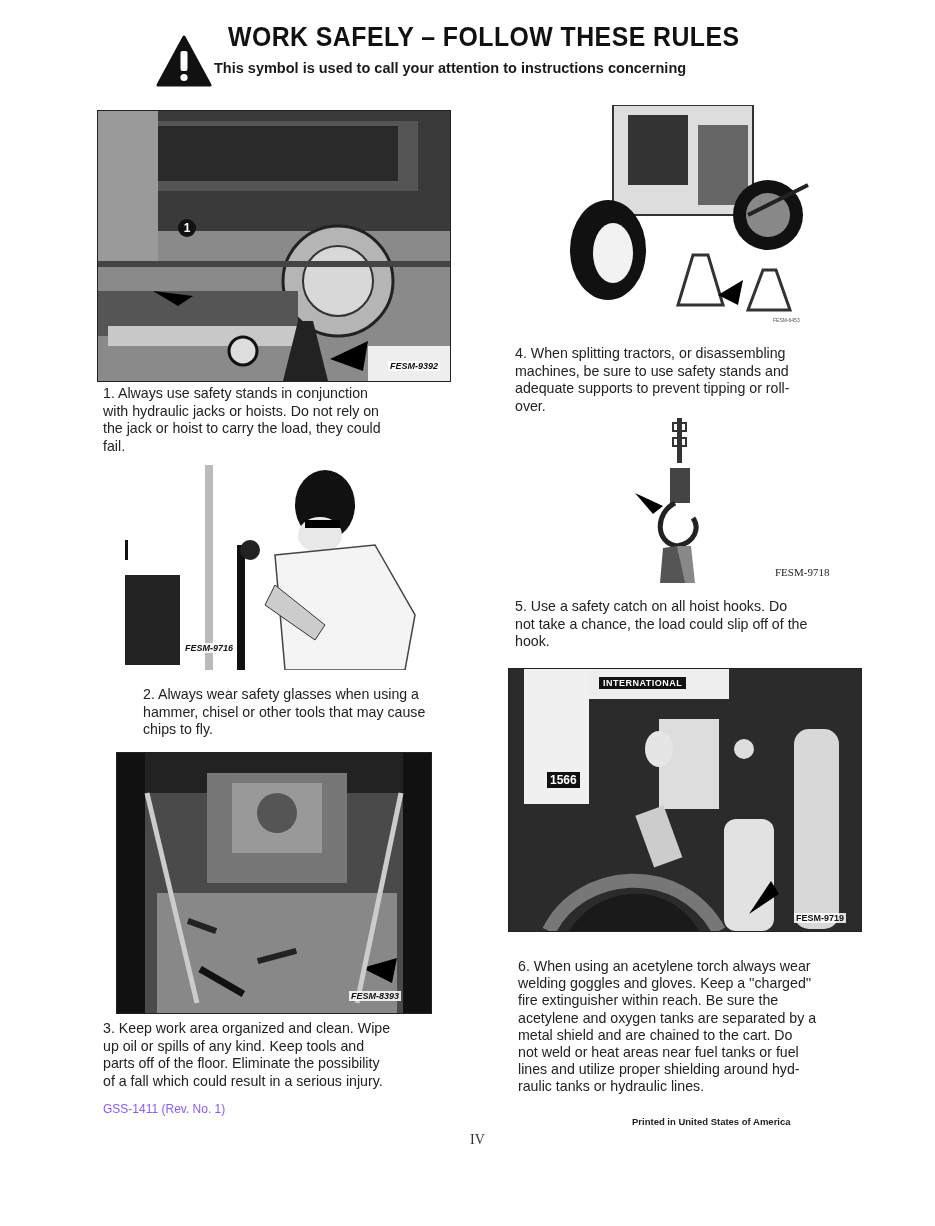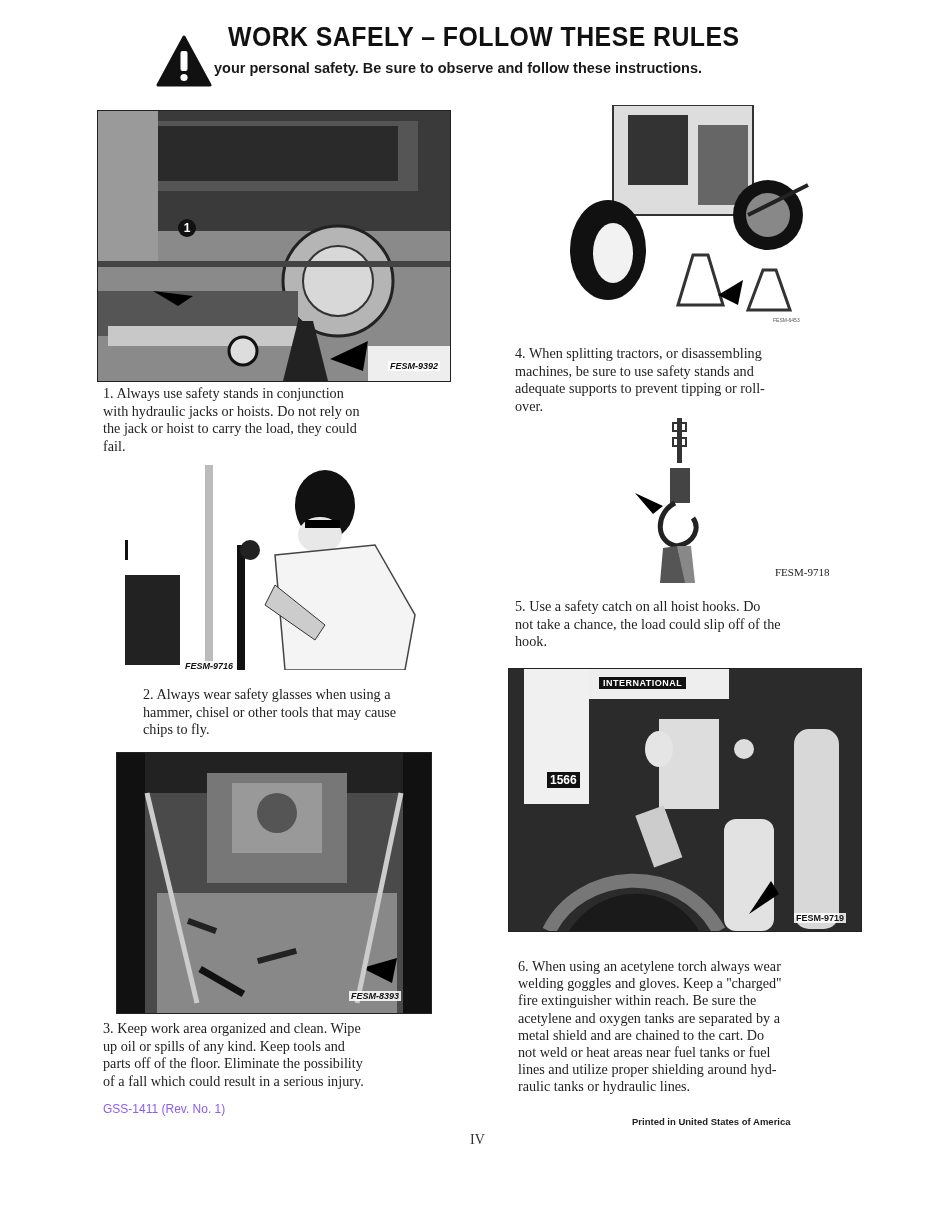--- a/index.html
+++ b/index.html
@@ -5,38 +5,38 @@
   html, body { margin:0; padding:0; background:#fff; }
   body { width:935px; height:1226px; position:relative; overflow:hidden; color:#1a1a1a; font-family:"Liberation Sans", sans-serif; }
   .abs { position:absolute; }
   .header-title { left:228px; top:22px; font-family:"Liberation Sans", sans-serif; font-weight:bold; font-size:27px; letter-spacing:0.5px; transform:scaleX(0.92); transform-origin:left top; color:#111; white-space:nowrap; }
   .header-sub { left:214px; top:60px; font-size:14.5px; font-weight:bold; line-height:16px; color:#1a1a1a; white-space:nowrap; }
   .warn-icon { left:156px; top:35px; width:56px; height:52px; }
   .photo { background:#555; border:1px solid #222; overflow:hidden; }
   .photo svg { width:100%; height:100%; display:block; }
   .fig-label { font-size:9px; font-style:italic; font-weight:bold; color:#111; background:rgba(255,255,255,0.85); padding:0 2px; white-space:nowrap; }
   .fig-label-serif { font-family:"Liberation Serif", serif; font-size:11px; color:#222; white-space:nowrap; }
-  .caption { font-size:14.2px; line-height:17.5px; color:#222; white-space:pre-line;font-family:Liberation Serif, serif; }
+  .caption { font-size:14.2px; line-height:17.5px; color:#222; white-space:pre-line; }
   .footer-left { left:103px; top:1102px; font-size:12px; color:#8b5cf6; white-space:nowrap; }
   .footer-right { left:632px; top:1116px; font-size:9.5px; font-weight:bold; color:#222; white-space:nowrap; }
   .page-num { left:470px; top:1132px; font-family:"Liberation Serif", serif; font-size:14px; color:#333; }
 </style>
 </head>
 <body>
 
 <div class="abs warn-icon">
   <svg viewBox="0 0 56 52" width="56" height="52">
     <path d="M28 2 L54 50 L2 50 Z" fill="#111" stroke="#111" stroke-width="3" stroke-linejoin="round"></path>
     <rect x="24.5" y="16" width="7" height="20" rx="2" fill="#fff"></rect>
     <circle cx="28" cy="42.5" r="3.6" fill="#fff"></circle>
   </svg>
 </div>
 <div class="abs header-title">WORK SAFELY – FOLLOW THESE RULES</div>
 <div class="abs header-sub">
-  <div>your personal safety. Be sure to observe and follow these instructions.</div>
+  <div>This symbol is used to call your attention to instructions concerning</div>
 </div>
 
 <div class="abs photo" style="left:97px;top:110px;width:352px;height:270px;background:#6b6b6b;">
   <svg viewBox="0 0 352 270" preserveAspectRatio="none">
     <rect width="352" height="270" fill="#8a8a8a"></rect>
     <rect x="0" y="0" width="352" height="120" fill="#3a3a3a"></rect>
     <rect x="40" y="10" width="280" height="70" fill="#555"></rect>
     <rect x="60" y="15" width="240" height="55" fill="#2a2a2a"></rect>
     <rect x="0" y="0" width="60" height="150" fill="#9a9a9a"></rect>
     <circle cx="240" cy="170" r="55" fill="#b5b5b5" stroke="#222" stroke-width="3"></circle>
@@ -65,21 +65,21 @@
     <rect x="80" y="0" width="8" height="205" fill="#bbb"></rect>
     <rect x="112" y="80" width="8" height="125" fill="#111"></rect>
     <circle cx="125" cy="85" r="10" fill="#222"></circle>
     <ellipse cx="200" cy="40" rx="30" ry="35" fill="#111"></ellipse>
     <ellipse cx="195" cy="70" rx="22" ry="18" fill="#e8e8e8"></ellipse>
     <rect x="180" y="55" width="35" height="8" fill="#000"></rect>
     <path d="M150 90 L250 80 L290 150 L280 205 L160 205 Z" fill="#f4f4f4" stroke="#444" stroke-width="1.5"></path>
     <path d="M150 120 L200 160 L190 175 L140 140 Z" fill="#ccc" stroke="#333"></path>
     <rect x="0" y="75" width="3" height="20" fill="#111"></rect>
   </svg>
-  <div class="abs fig-label" style="left:58px;top:196px;">FESM-9716</div>
+  <div class="abs fig-label" style="left:58px;top:178px;">FESM-9716</div>
 </div>
 <div class="abs caption" style="left:103px;top:686px;width:345px;margin-left:40px;">2.  Always wear safety glasses when using a
 hammer, chisel or other tools that may cause
 chips to fly.</div>
 
 <div class="abs photo" style="left:116px;top:752px;width:314px;height:260px;background:#3a3a3a;">
   <svg viewBox="0 0 314 260" preserveAspectRatio="none">
     <rect width="314" height="260" fill="#4a4a4a"></rect>
     <rect x="0" y="0" width="314" height="40" fill="#222"></rect>
     <rect x="90" y="20" width="140" height="110" fill="#777"></rect>

